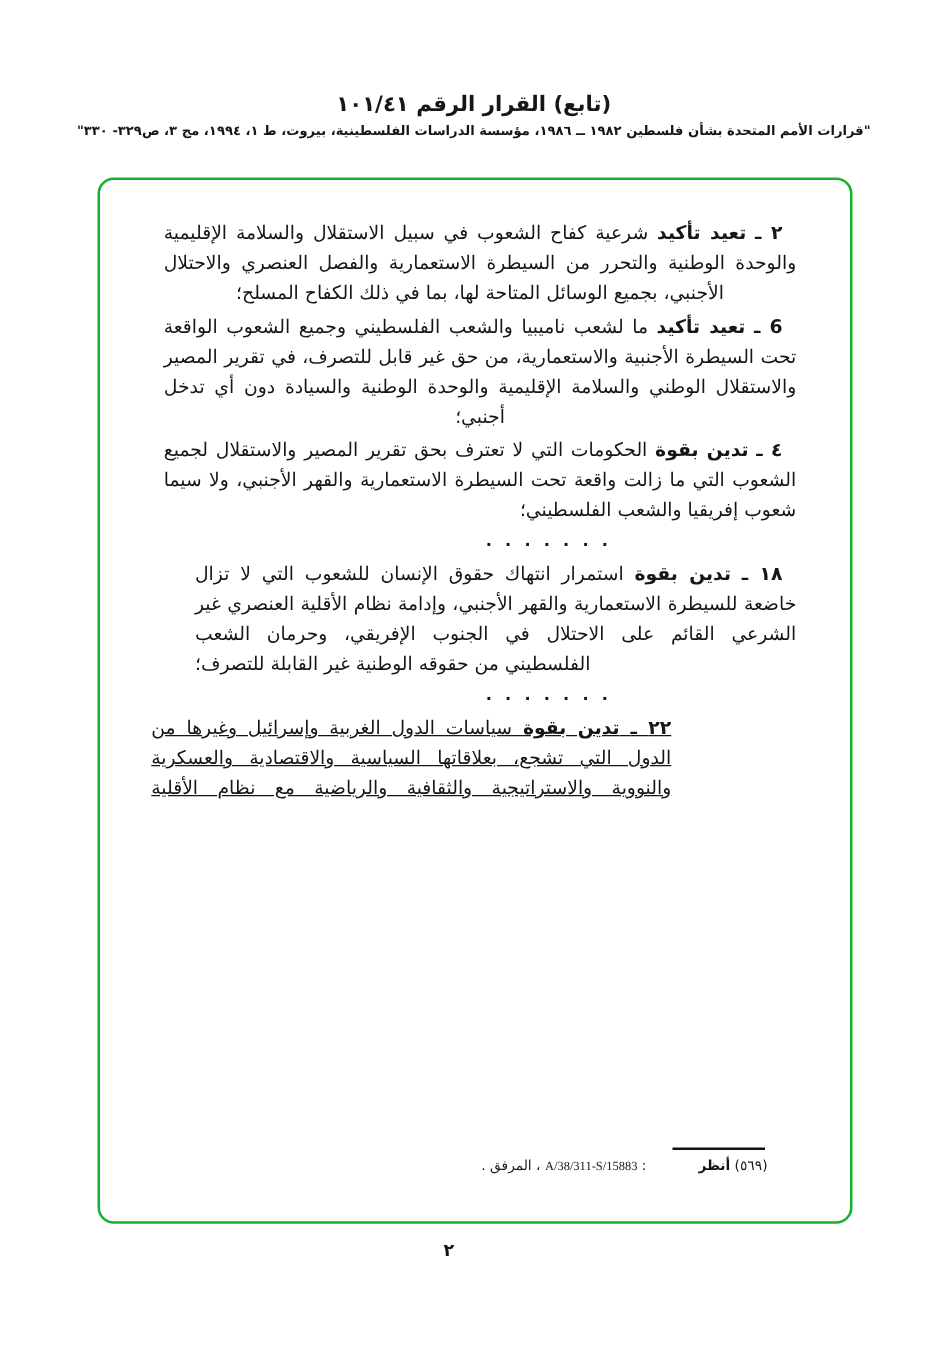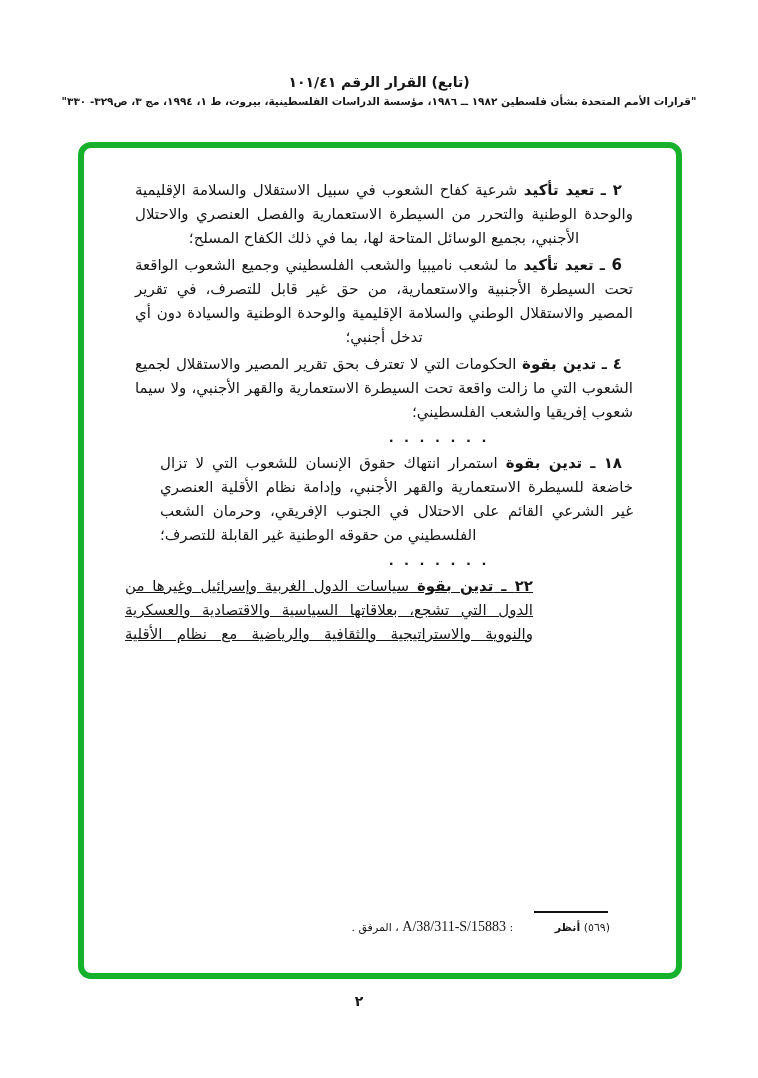--- a/index.html
+++ b/index.html
@@ -8,28 +8,28 @@
     background: #ffffff;
     font-family: "DejaVu Sans", sans-serif;
     color: #161616;
     overflow: hidden;
     position: relative;
   }
   .page { position: relative; width: 758px; height: 1078px; }
 
   
   .doc-header { position: absolute; top: 74px; left: 0; width: 758px; text-align: center; direction: rtl; }
-  .doc-title { font-size: 14px; font-weight: bold; letter-spacing: 0.2px; }
+  .doc-title { font-size: 17px; font-weight: bold; letter-spacing: 0.2px; }
   .doc-source { margin-top: 5px; font-size: 10.5px; font-weight: bold; white-space: nowrap; letter-spacing: 0; }
 
   
   .excerpt-box {
     position: absolute; left: 78px; top: 142px;
     width: 604px; height: 837px;
-    border: 6px solid #8b5cf6;
+    border: 2px solid #8b5cf6;
     border-radius: 13px;
     background: #ffffff;
   }
   .clauses {
     padding: 30px 43px 0 51px;
     direction: rtl;
     font-size: 15px;
     line-height: 24px;
     text-align: justify;
   }
@@ -52,21 +52,21 @@
     margin: 2px 0;
   }
 
   .fn-ref { font-size: 9.5px; vertical-align: super; line-height: 0; }
 
   
   .footnote { position: absolute; right: 66px; bottom: 38px; direction: rtl; text-align: right; }
   .footnote-rule { width: 74px; height: 2px; background: #111; margin-bottom: 6px; margin-right: 0; margin-left: auto; margin-right: 2px; }
   .footnote-line { font-size: 11px; white-space: nowrap; }
   .footnote-line b { font-weight: bold; margin-left: 38px; }
-  .latin { font-family: "Liberation Serif", "DejaVu Serif", serif; font-size: 14px; direction: ltr; unicode-bidi: embed; }
+  .latin { font-family: "Liberation Serif", "DejaVu Serif", serif; font-size: 10px; direction: ltr; unicode-bidi: embed; }
 
   
   .page-number {
     position: absolute; top: 993px; left: 0; width: 758px;
     text-align: center; font-size: 14px; font-weight: bold;
     transform: translateX(-20px);
   }
 </style>
 </head>
 <body>

